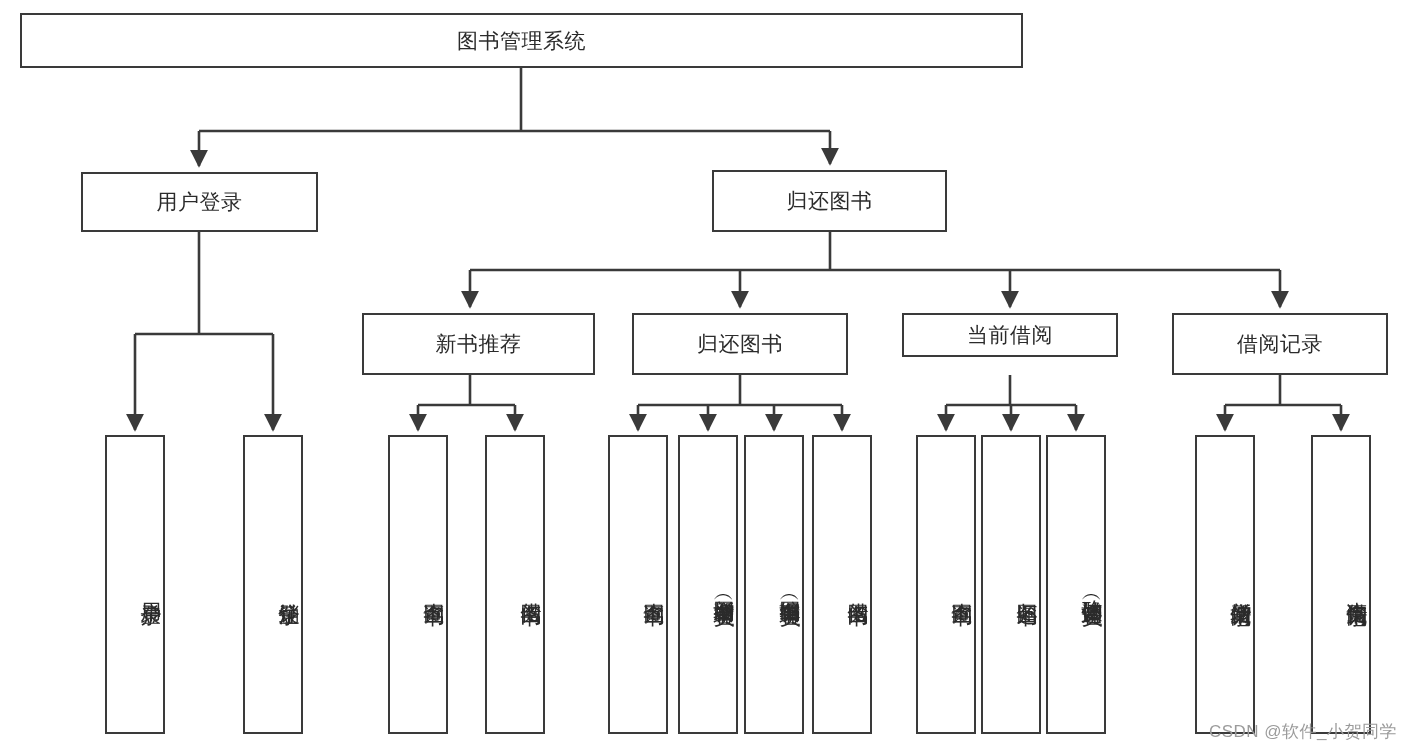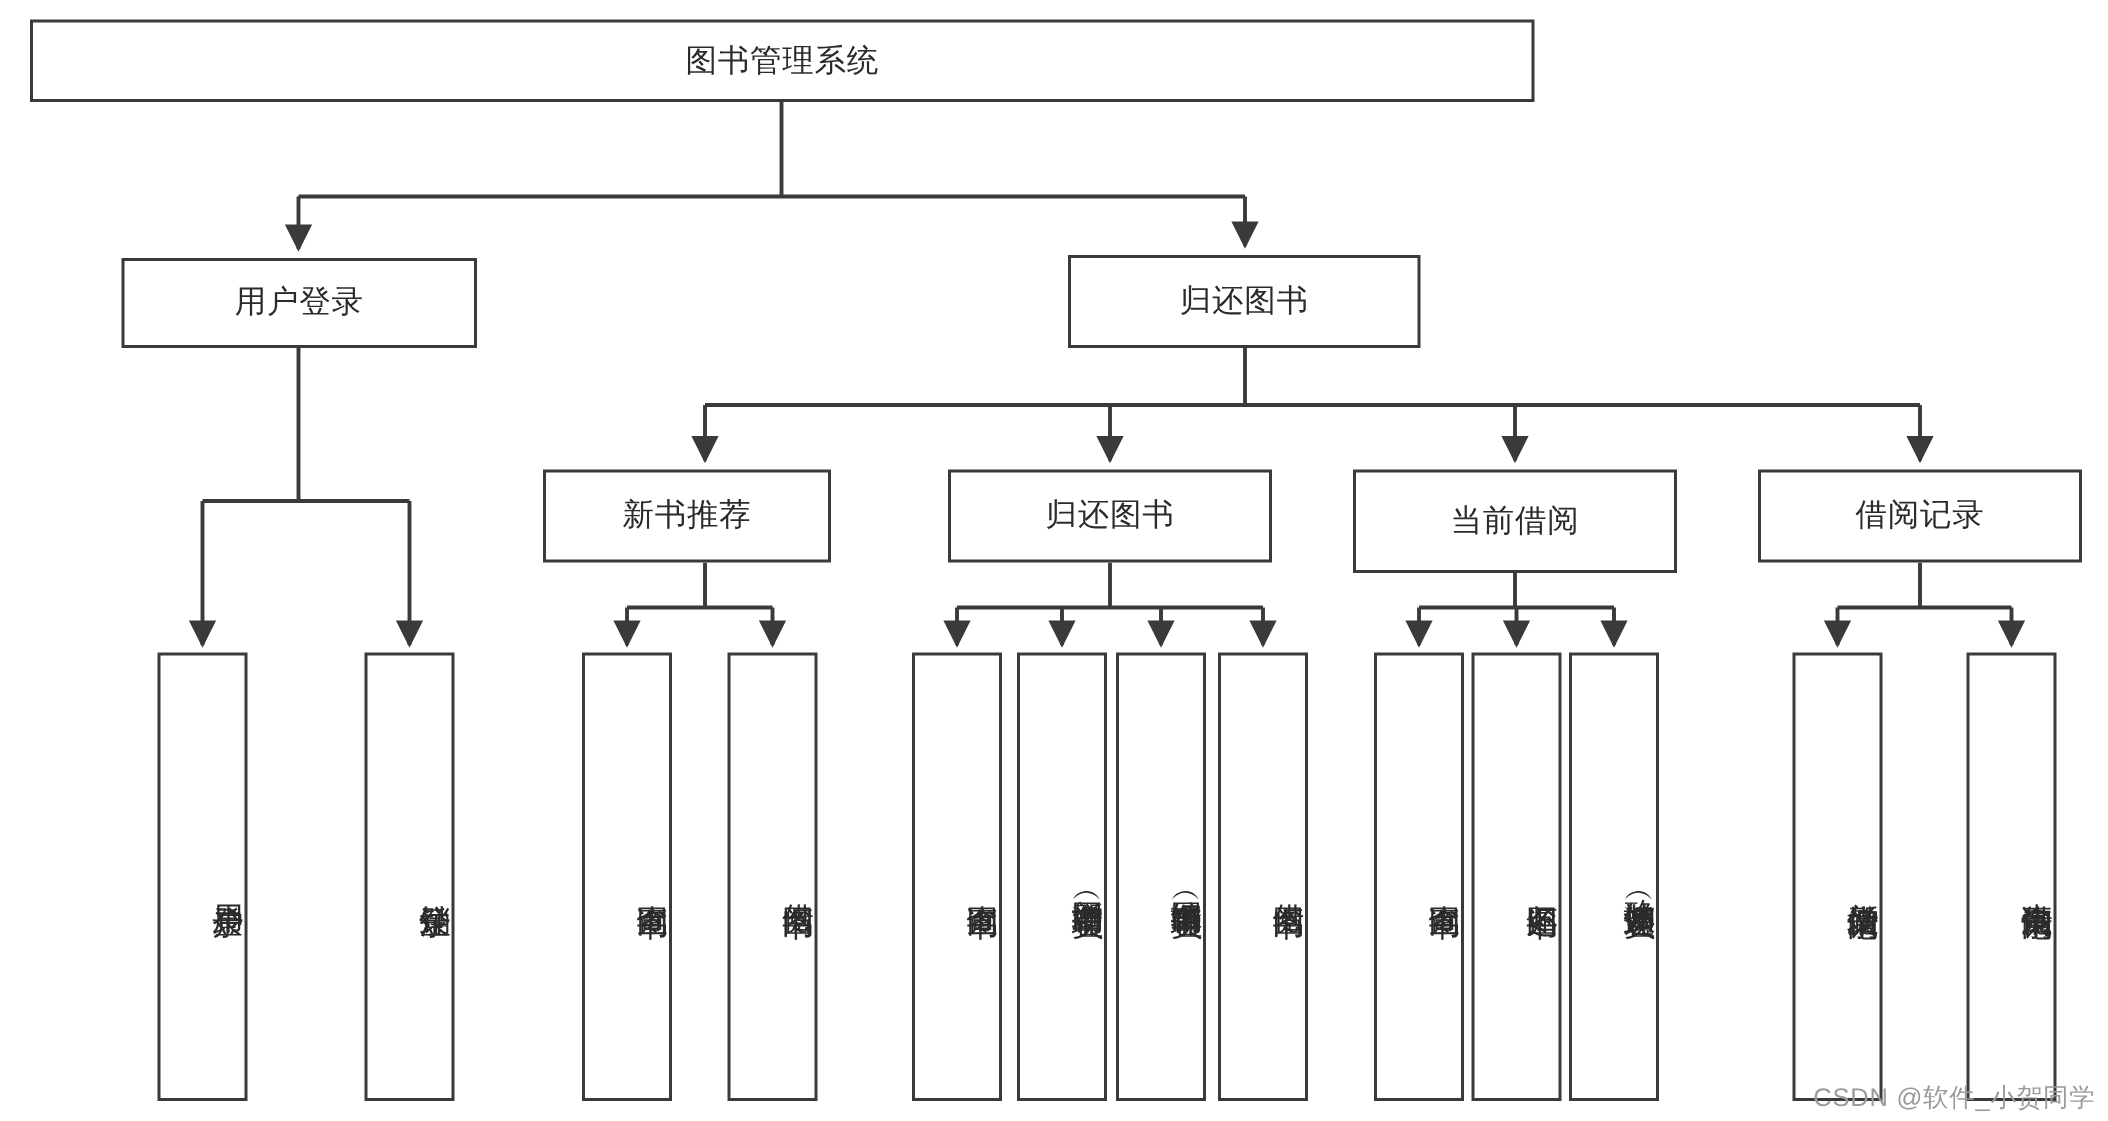--- a/index.html
+++ b/index.html
@@ -128,27 +128,27 @@
     <span>图书管理系统</span>
   </div>
 
   <div class="node horizontal" style="left:81px; top:172px; width:237px; height:60px;">
     <span>用户登录</span>
   </div>
   <div class="node horizontal" style="left:712px; top:170px; width:235px; height:62px;">
     <span>归还图书</span>
   </div>
 
-  <div class="node horizontal" style="left:362px; top:313px; width:192px; height:62px;">
+  <div class="node horizontal" style="left:362px; top:313px; width:233px; height:62px;">
     <span>新书推荐</span>
   </div>
   <div class="node horizontal" style="left:632px; top:313px; width:216px; height:62px;">
     <span>归还图书</span>
   </div>
-  <div class="node horizontal" style="left:902px; top:313px; width:216px; height:69px;">
+  <div class="node horizontal" style="left:902px; top:313px; width:216px; height:44px;">
     <span>当前借阅</span>
   </div>
   <div class="node horizontal" style="left:1172px; top:313px; width:216px; height:62px;">
     <span>借阅记录</span>
   </div>
 
   <div class="node vertical" style="left:105px; top:435px; width:60px; height:299px;">
     <span class="vtext">用户登录</span>
   </div>
   <div class="node vertical" style="left:243px; top:435px; width:60px; height:299px;">

